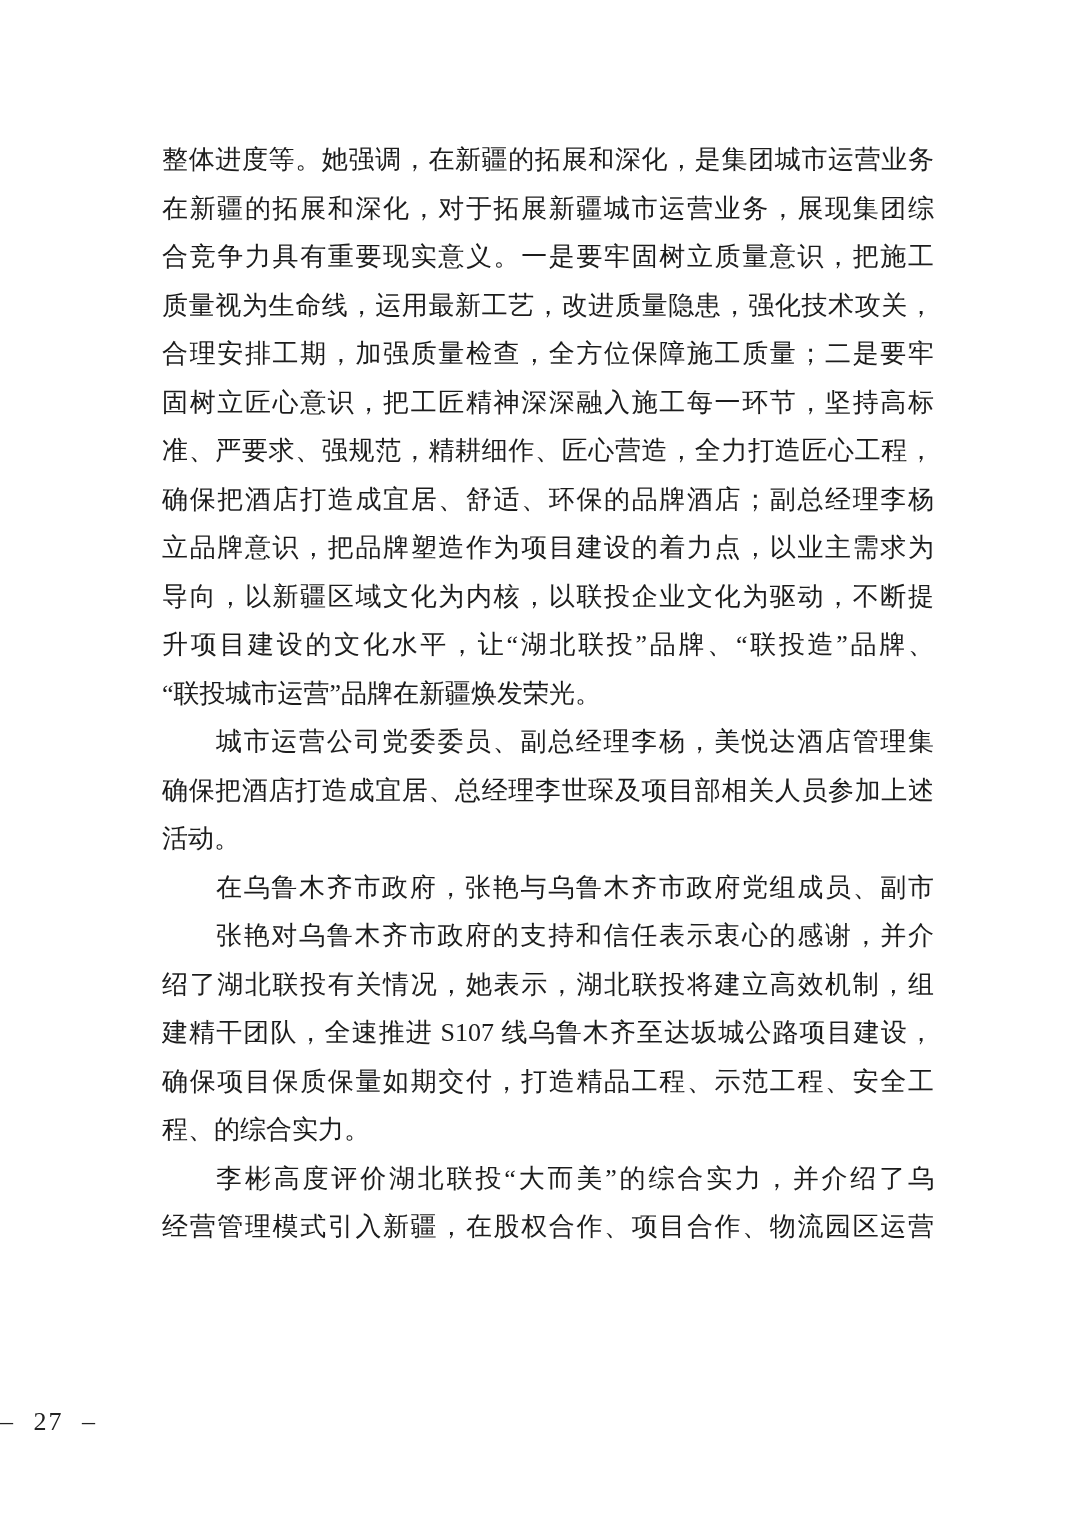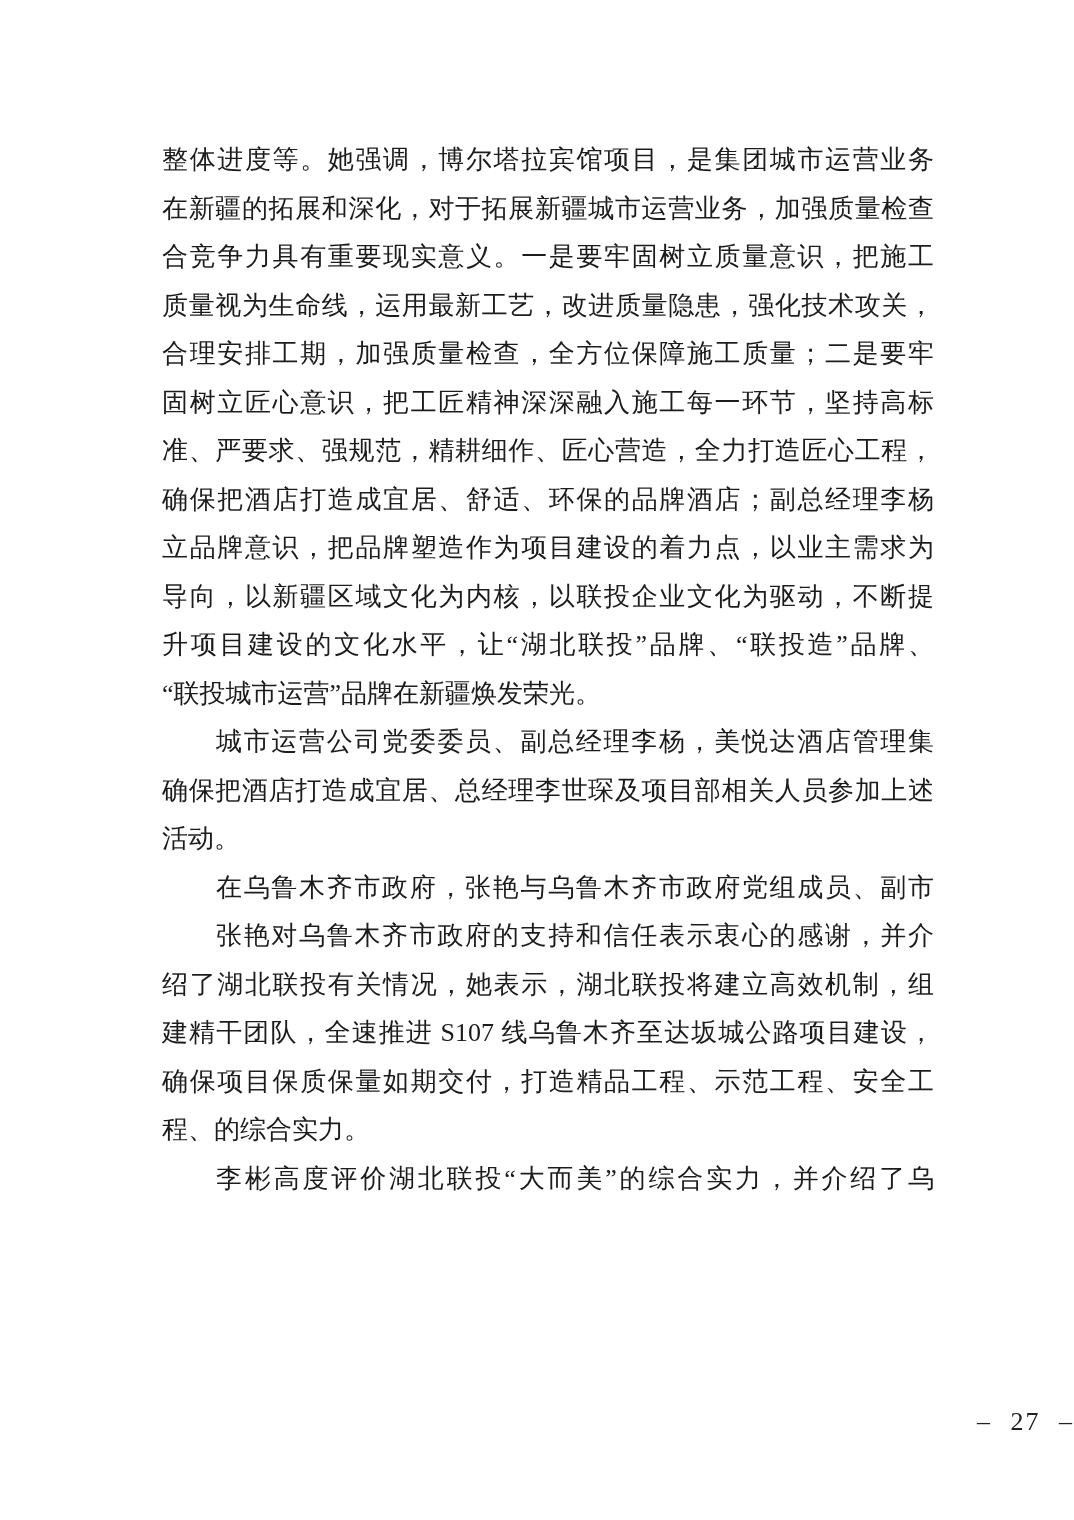--- a/index.html
+++ b/index.html
@@ -44,49 +44,50 @@
   .line.indent {
     text-indent: 54px;
   }
   .page-number {
     position: absolute;
     top: 1400px;
     left: 0;
     width: 100%;
     height: 44px;
     line-height: 44px;
-    text-align: right;
+    text-align: left;
     font-size: 26px;
     color: #222222;
     letter-spacing: 2px;
     word-spacing: 10px;
   }
 </style>
 </head>
 <body>
 
 <div class="doc-page">
   <div class="text-block">
-      <div class="line">整体进度等。她强调，博尔塔拉宾馆项目，是集团城市运营业务</div>
-      <div class="line">在新疆的拓展和深化，对于拓展新疆城市运营业务，加强质量检查</div>
+      <div class="line">整体进度等。她强调，在新疆的拓展和深化，是集团城市运营业务</div>
+      <div class="line">在新疆的拓展和深化，对于拓展新疆城市运营业务，展现集团综</div>
       <div class="line">合竞争力具有重要现实意义。一是要牢固树立质量意识，把施工</div>
       <div class="line">质量视为生命线，运用最新工艺，改进质量隐患，强化技术攻关，</div>
       <div class="line">合理安排工期，加强质量检查，全方位保障施工质量；二是要牢</div>
       <div class="line">固树立匠心意识，把工匠精神深深融入施工每一环节，坚持高标</div>
       <div class="line">准、严要求、强规范，精耕细作、匠心营造，全力打造匠心工程，</div>
       <div class="line">确保把酒店打造成宜居、舒适、环保的品牌酒店；副总经理李杨</div>
       <div class="line">立品牌意识，把品牌塑造作为项目建设的着力点，以业主需求为</div>
       <div class="line">导向，以新疆区域文化为内核，以联投企业文化为驱动，不断提</div>
       <div class="line">升项目建设的文化水平，让“湖北联投”品牌、“联投造”品牌、</div>
       <div class="line no-stretch">“联投城市运营”品牌在新疆焕发荣光。</div>
       <div class="line indent">城市运营公司党委委员、副总经理李杨，美悦达酒店管理集</div>
       <div class="line">确保把酒店打造成宜居、总经理李世琛及项目部相关人员参加上述</div>
       <div class="line no-stretch">活动。</div>
       <div class="line indent">在乌鲁木齐市政府，张艳与乌鲁木齐市政府党组成员、副市</div>
       <div class="line indent">张艳对乌鲁木齐市政府的支持和信任表示衷心的感谢，并介</div>
       <div class="line">绍了湖北联投有关情况，她表示，湖北联投将建立高效机制，组</div>
       <div class="line">建精干团队，全速推进 S107 线乌鲁木齐至达坂城公路项目建设，</div>
       <div class="line">确保项目保质保量如期交付，打造精品工程、示范工程、安全工</div>
       <div class="line no-stretch">程、的综合实力。</div>
       <div class="line indent">李彬高度评价湖北联投“大而美”的综合实力，并介绍了乌</div>
+      <div class="line">经营管理模式引入新疆，在股权合作、项目合作、物流园区运营</div>
     </div>
   <div class="page-number">– 27 –</div>
 </div>
 
 </body></html>

